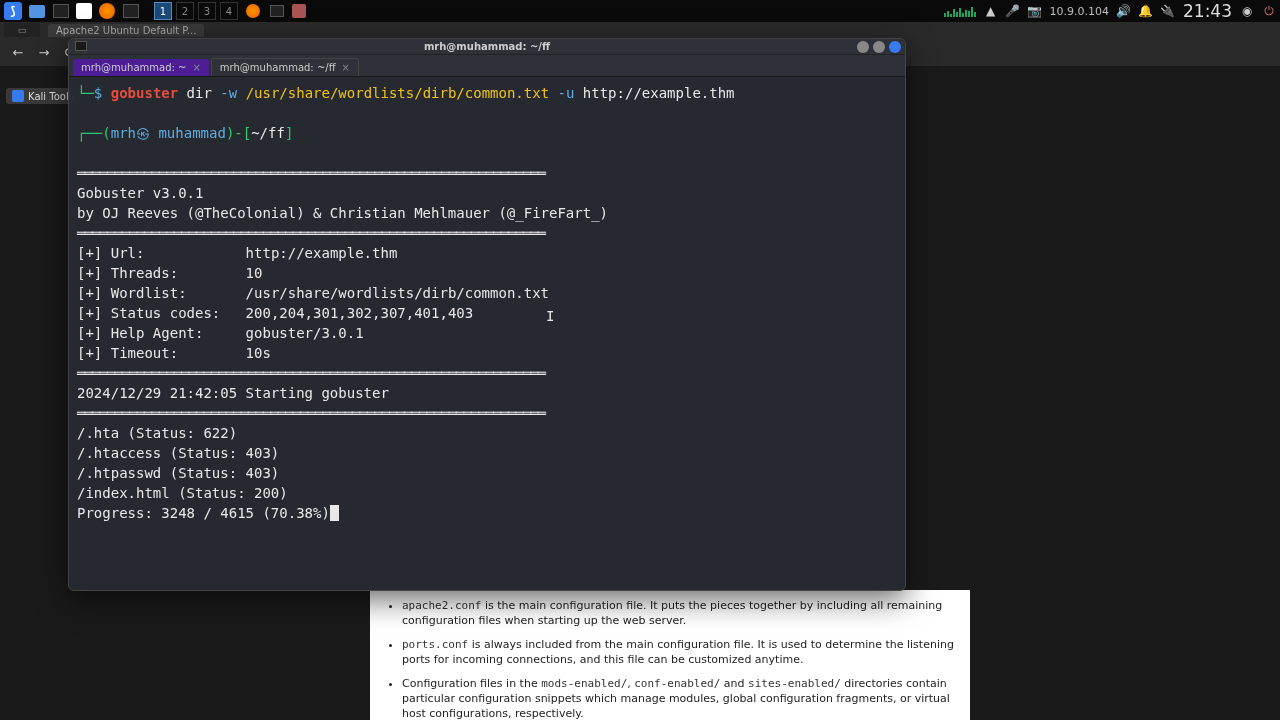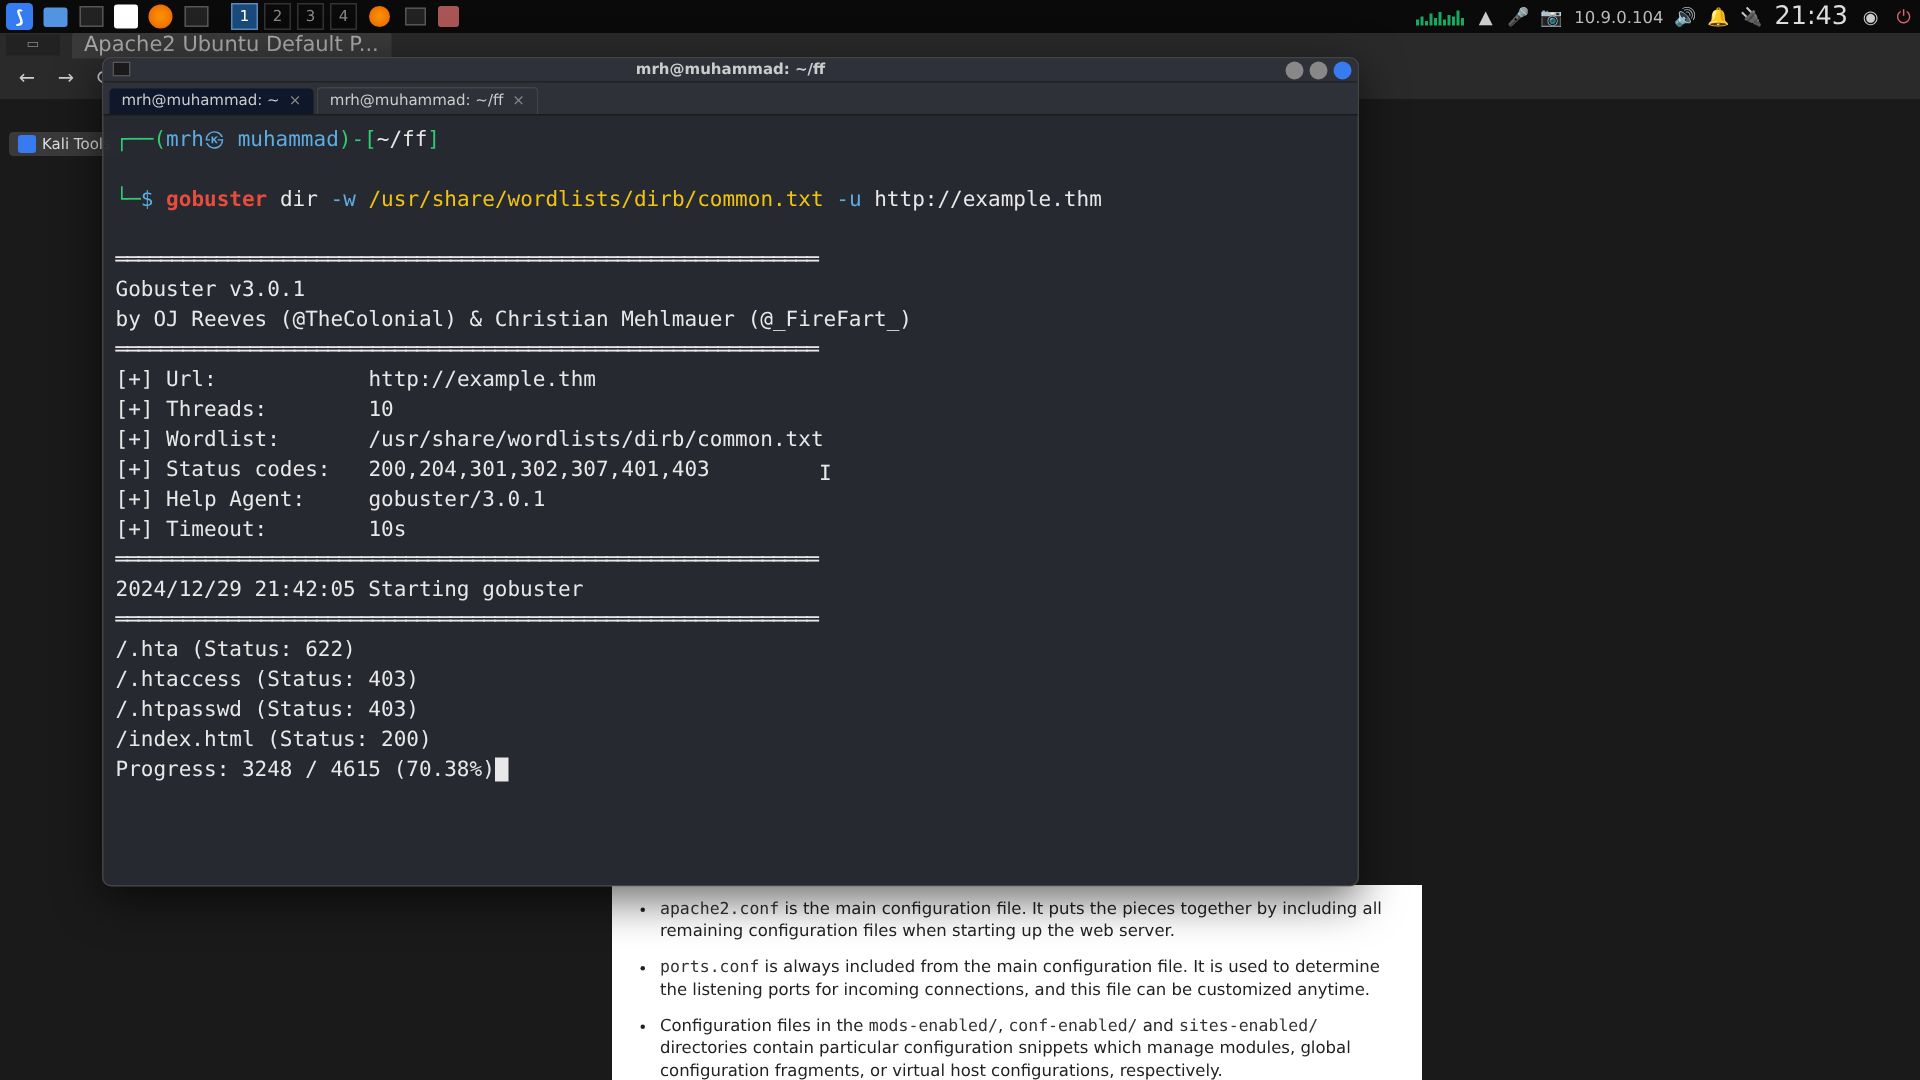--- a/index.html
+++ b/index.html
@@ -49,21 +49,21 @@
 .net-graph span { width: 2px; background: #18a85f; }
 .clock { color: #ddd; font-size: 17px; }
 .power-ico { color: #d66; }
 
 
 .browser-tabbar {
   height: 16px; background: #2a2a2a;
   display: flex; align-items: center; padding-left: 4px;
 }
 .browser-tab {
-  background: #3a3a3a; color: #aaa; font-size: 14px;
+  background: #3a3a3a; color: #aaa; font-size: 10px;
   padding: 1px 8px; border-radius: 3px 3px 0 0;
 }
 .nav-row {
   height: 28px; background: #2a2a2a;
   display: flex; align-items: center; padding: 0 8px; gap: 6px;
 }
 .nav-btn { width: 20px; height: 20px; color: #ccc; display:flex;align-items:center;justify-content:center; font-size:13px;}
 .kali-tools {
   background: #3a3a3a; color: #ddd; font-size: 10px;
   padding: 2px 6px; border-radius: 3px;
@@ -107,21 +107,21 @@
   display: flex; align-items: center; padding: 0 8px; gap: 14px;
 }
 .menu-item { color: #ccc; font-size: 11px; }
 
 .term-tabbar {
   height: 22px; background: #2e3138;
   display: flex; align-items: flex-end; padding: 0 4px;
   border-bottom: 1px solid #1a1a1a;
 }
 .term-tab {
-  background: #0f172a; color: #ccc; font-size: 10px;
+  background: #4c1d95; color: #ccc; font-size: 10px;
   padding: 3px 8px; border-radius: 3px 3px 0 0;
   display: flex; align-items: center; gap: 6px;
   margin-right: 2px;
 }
 .term-tab.active { background: #2e3138; border-top: 1px solid #444; border-left: 1px solid #444; border-right:1px solid #444;}
 .tab-close { color: #888; font-size: 10px; cursor: pointer; }
 
 .term-body {
   flex: 1; padding: 6px 8px;
   font-family: "DejaVu Sans Mono", "Consolas", monospace;
@@ -145,25 +145,24 @@
 .text-cursor {
   position: absolute; left: 477px; top: 229px;
   width: 1px; height: 14px;
   color: #e8e8e8; font-size: 14px;
 }
 
 
 .apache-page {
   position: absolute;
   left: 370px; top: 590px;
-  width: 540px; height: 130px;
+  width: 600px; height: 130px;
   background: #fff;
   color: #222; font-size: 11px;
   padding: 8px 12px;
-  margin-left: 38px;
 }
 .apache-page ul { margin-left: 20px; }
 .apache-page li { margin-bottom: 8px; line-height: 1.4; }
 .apache-page code { font-family: monospace; color: #333; }
 </style>
 </head>
 <body>
 
 <div class="taskbar">
   <div class="task-icons-left">
@@ -262,22 +261,22 @@
   <div class="term-tabbar">
     <div class="term-tab">
       <span>mrh@muhammad: ~</span>
       <span class="tab-close">×</span>
     </div>
     <div class="term-tab active">
       <span>mrh@muhammad: ~/ff</span>
       <span class="tab-close">×</span>
     </div>
   </div>
-  <div class="term-body"><span class="prompt-line"><span class="p-green">┌──(</span><span class="p-blue">mrh㉿ muhammad</span><span class="p-green">)-[</span><span class="p-white">~/ff</span><span class="p-green">]</span></span>
-<span class="prompt-line"><span class="p-green">└─</span><span class="p-blue">$</span> <span class="p-red">gobuster</span> <span class="p-white">dir</span> <span class="p-blue">-w</span> <span class="p-yellow">/usr/share/wordlists/dirb/common.txt</span> <span class="p-blue">-u</span> <span class="p-white">http://example.thm</span></span>
+  <div class="term-body"><span class="prompt-line"><span class="p-green">└─</span><span class="p-blue">$</span> <span class="p-red">gobuster</span> <span class="p-white">dir</span> <span class="p-blue">-w</span> <span class="p-yellow">/usr/share/wordlists/dirb/common.txt</span> <span class="p-blue">-u</span> <span class="p-white">http://example.thm</span></span>
+<span class="prompt-line"><span class="p-green">┌──(</span><span class="p-blue">mrh㉿ muhammad</span><span class="p-green">)-[</span><span class="p-white">~/ff</span><span class="p-green">]</span></span>
 <span class="divider">═══════════════════════════════════════════════════════════════</span>
 <span>Gobuster v3.0.1</span>
 <span>by OJ Reeves (@TheColonial) &amp; Christian Mehlmauer (@_FireFart_)</span>
 <span class="divider">═══════════════════════════════════════════════════════════════</span>
 <span><span>[+] Url:</span>            <span>http://example.thm</span></span>
 <span><span>[+] Threads:</span>        <span>10</span></span>
 <span><span>[+] Wordlist:</span>       <span>/usr/share/wordlists/dirb/common.txt</span></span>
 <span><span>[+] Status codes:</span>   <span>200,204,301,302,307,401,403</span></span>
 <span><span>[+] Help Agent:</span>     <span>gobuster/3.0.1</span></span>
 <span><span>[+] Timeout:</span>        <span>10s</span></span>

